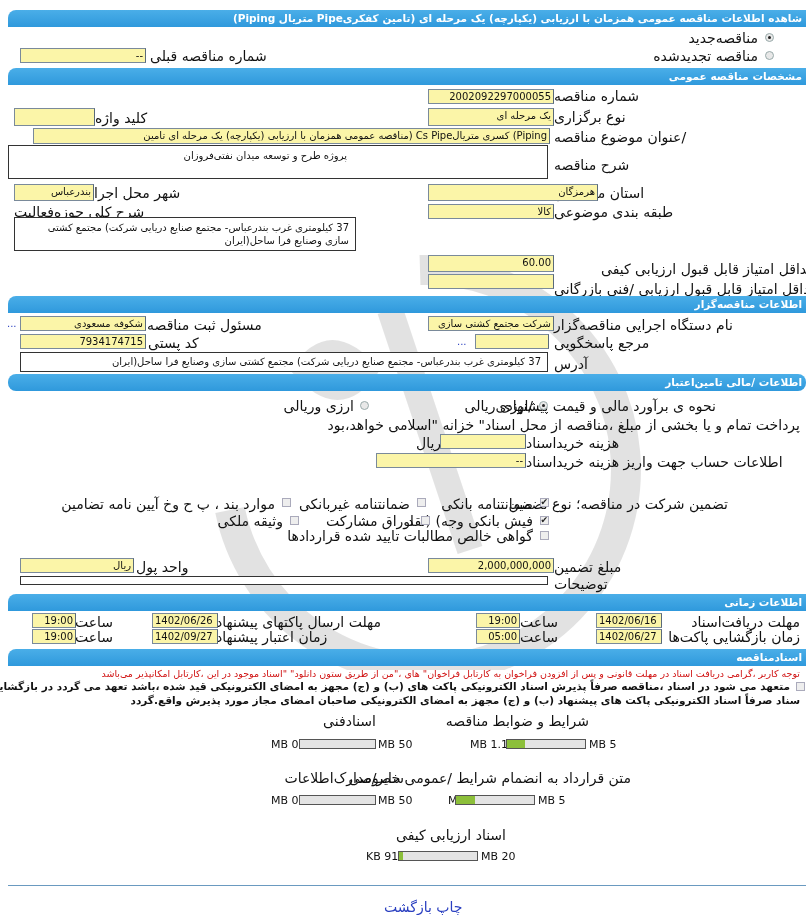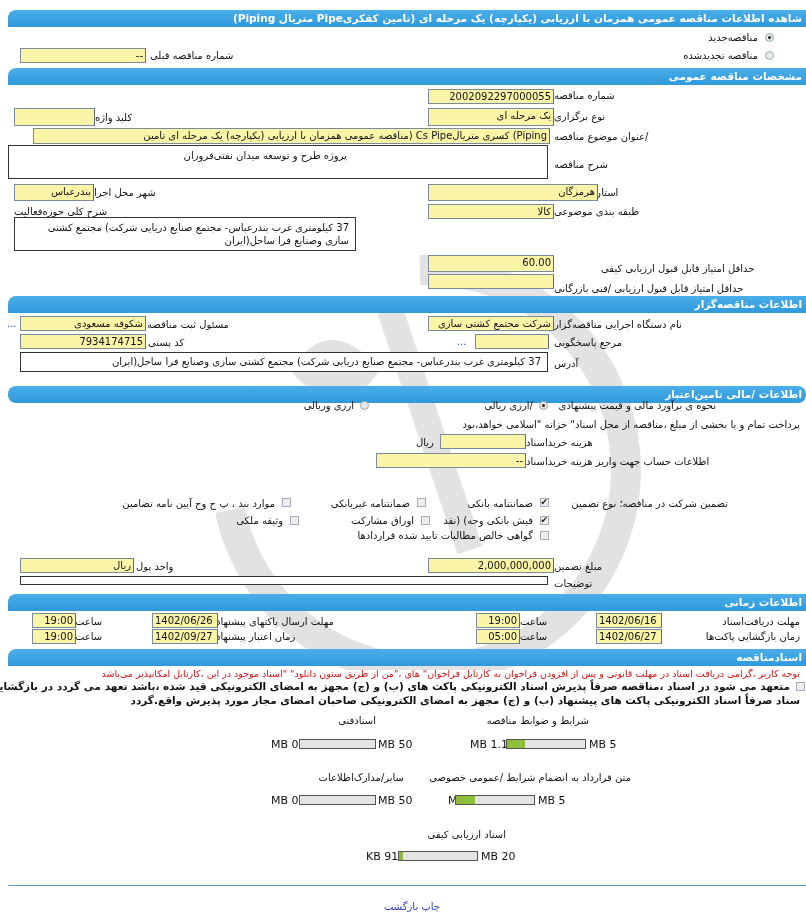--- a/index.html
+++ b/index.html
@@ -8,21 +8,21 @@
     font-family:"DejaVu Sans", sans-serif; font-size:10px; color:#111;
     direction:rtl;
   }
   .hdr {
     position:absolute; left:8px; right:0; height:17px;
     background:linear-gradient(#4aaee8,#2f99dc);
     border-top-left-radius:8px;
     color:#fff; font-weight:bold; font-size:10.5px;
     line-height:17px; padding-right:4px; text-align:right; white-space:nowrap; overflow:hidden;
   }
-  .lbl { position:absolute; white-space:nowrap; font-size:10px; line-height:14px; }
+  .lbl { position:absolute; white-space:nowrap; font-size:14px; line-height:14px; }
   .fld {
     position:absolute; height:13px; background:#fbf5a8;
     border:1px solid #7a8a9a; border-right-color:#5a6a7a;
     font-size:10px; line-height:13px; padding:0 2px; text-align:left; direction:ltr;
     white-space:nowrap; overflow:hidden; box-sizing:content-box;
   }
   .fld.rtl { direction:rtl; text-align:right; }
   .box {
     position:absolute; border:1px solid #333; background:#fff;
     font-size:10px; line-height:13px; padding:3px 6px; box-sizing:border-box; text-align:right;
@@ -107,21 +107,21 @@
 
 <div class="lbl" style="left:554px;top:336px;">مرجع پاسخگویی</div>
 <div class="fld" style="left:475px;top:334px;width:68px;"></div>
 <div class="dots" style="left:457px;top:336px;">...</div>
 <div class="lbl" style="left:148px;top:336px;">کد پستی</div>
 <div class="fld" style="left:20px;top:334px;width:120px;text-align:right;">7934174715</div>
 
 <div class="lbl" style="left:554px;top:357px;">آدرس</div>
 <div class="box" style="left:20px;top:352px;width:528px;height:20px;padding-top:2px;">37 کیلومتری غرب بندرعباس- مجتمع صنایع دریایی شرکت) مجتمع کشتی سازی وصنایع فرا ساحل(ایران</div>
 
-<div class="hdr" style="top:386px;border-radius:8px;">اطلاعات /مالی تامین‌اعتبار</div>
+<div class="hdr" style="top:374px;border-radius:8px;">اطلاعات /مالی تامین‌اعتبار</div>
 
 <div class="lbl" style="right:90px;top:399px;">نحوه ی برآورد مالی و قیمت پیشنهادی</div>
 <div class="radio on" style="left:539px;top:401px;"></div>
 <div class="lbl" style="right:273px;top:399px;">/ارزی ریالی</div>
 <div class="radio" style="left:360px;top:401px;"></div>
 <div class="lbl" style="right:452px;top:399px;">ارزی وریالی</div>
 
 <div class="lbl" style="right:6px;top:418px;">پرداخت تمام و یا بخشی از مبلغ ،مناقصه از محل اسناد" خزانه "اسلامی خواهد،بود</div>
 
 <div class="lbl" style="left:526px;top:436px;">هزینه خریداسناد</div>

